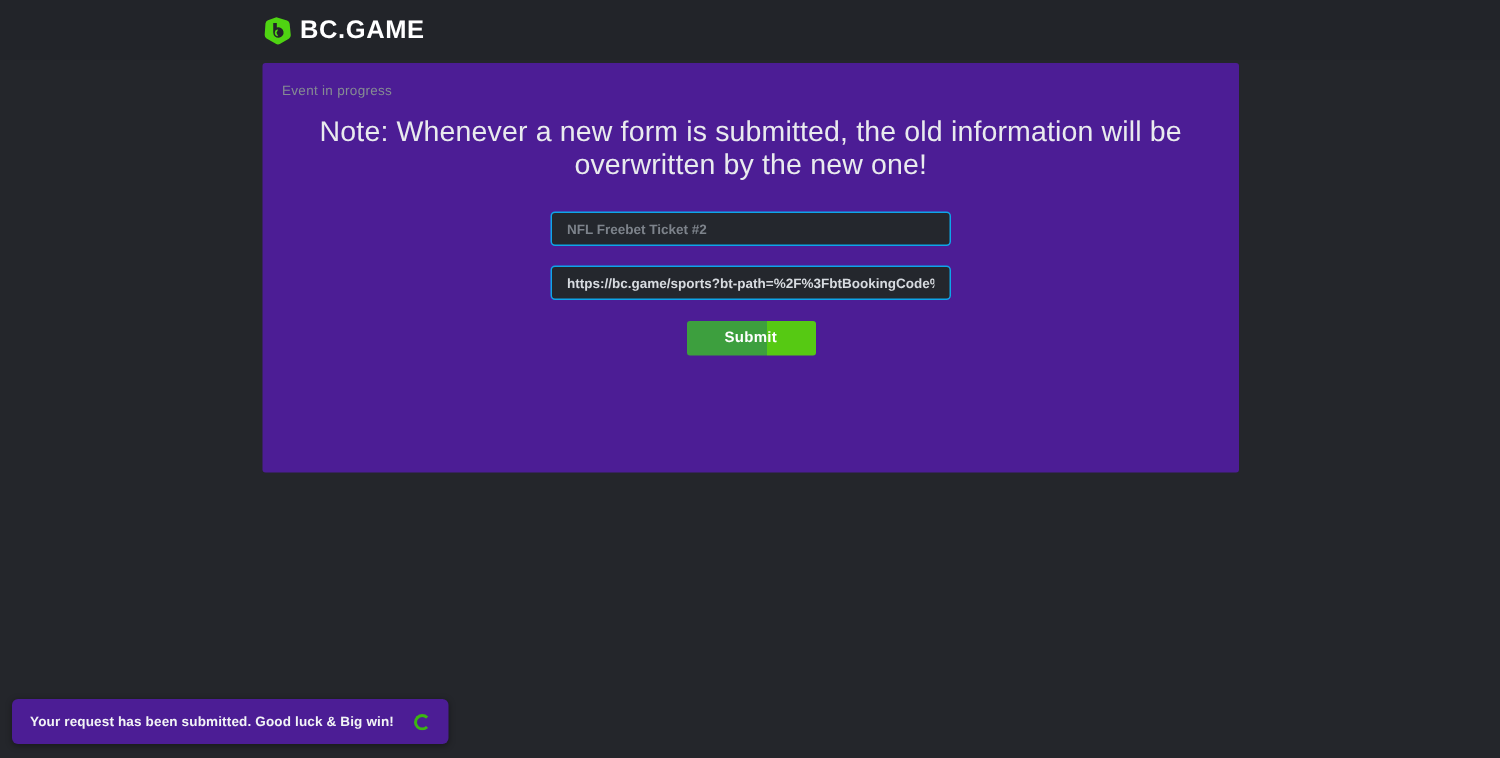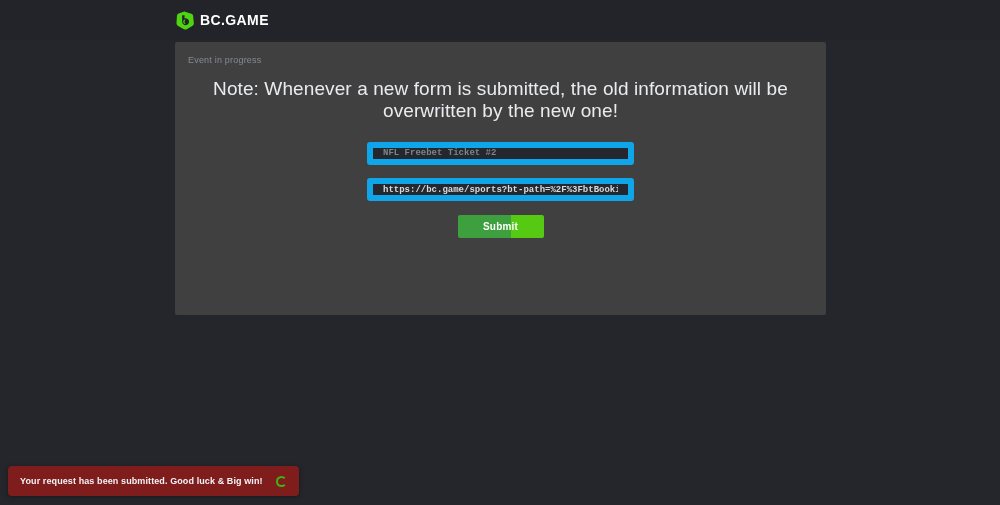--- a/index.html
+++ b/index.html
@@ -15,27 +15,27 @@
     width: 1000px; height: 40px;
     background: #222429;
     display: flex; align-items: center;
   }
   .logo {
     display: flex; align-items: center; gap: 6px;
     margin-left: 176px; cursor: pointer;
   }
   .logo-icon { width: 18px; height: 19px; display: block; }
   .logo-text {
-    color: #ffffff; font-size: 14px; font-weight: 700; letter-spacing: 0.4px;
+    color: #ffffff; font-size: 17px; font-weight: 700; letter-spacing: 0.4px;
   }
   
   .card {
     position: absolute; left: 175px; top: 42px;
     width: 651px; height: 273px;
-    background: #404040;
+    background: #4c1d95;
     border-radius: 2px;
     padding-top: 13px;
   }
   .event-status {
     margin-left: 13px;
     font-size: 9px; color: #858b93; letter-spacing: 0.2px;
   }
   .note {
     margin-top: 13px;
     text-align: center;
@@ -49,44 +49,44 @@
     display: block;
     font-size: 9px; color: #8a9098;
     letter-spacing: -0.05px;
     white-space: nowrap;
     margin-bottom: 4px;
     line-height: 12px;
   }
   .text-input {
     width: 267px; height: 23px;
     background: #24272d;
-    border: 6px solid #0ea5e9;
+    border: 1px solid #0ea5e9;
     border-radius: 3px;
     padding: 0 10px;
-    font-family: Liberation Mono, monospace;
+    font-family: Liberation Sans, sans-serif;
     font-size: 9px; font-weight: 700;
     color: #d7dbe0;
     outline: none;
   }
   .text-input.muted { color: #7d838b; }
   .submit-row { text-align: center; margin-top: 14px; }
   .submit-btn {
     width: 86px; height: 23px;
     border: none; border-radius: 2px;
     background: linear-gradient(90deg, #3d9f3e 0%, #3d9f3e 62%, #56c913 62%, #56c913 100%);
     color: #ffffff; font-size: 10px; font-weight: 700;
     font-family: "Liberation Sans", "DejaVu Sans", sans-serif;
     letter-spacing: 0.2px;
     cursor: pointer;
   }
   
   .toast {
     position: absolute; left: 8px; top: 466px;
     height: 30px;
-    background: #7f1d1d;
+    background: #4c1d95;
     border-radius: 4px;
     display: flex; align-items: center;
     padding: 0 12px;
     gap: 13px;
     box-shadow: 0 1px 4px rgba(0,0,0,0.35);
   }
   .toast-text {
     font-size: 9px; font-weight: 600; color: #f2f4f6; letter-spacing: 0.1px;
     white-space: nowrap;
   }

